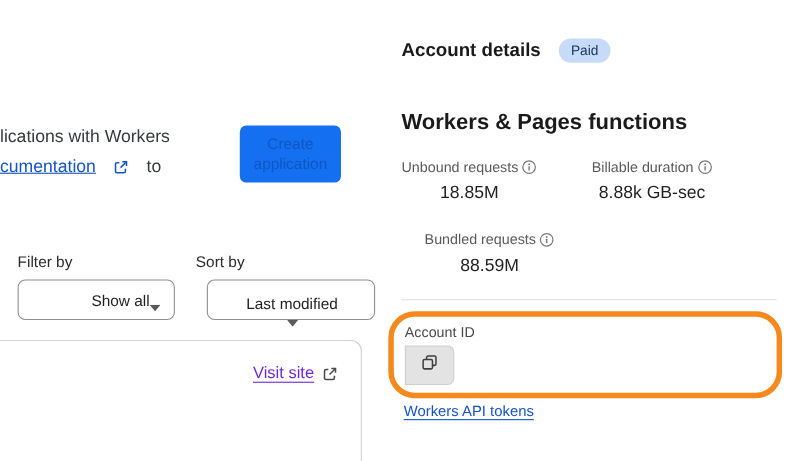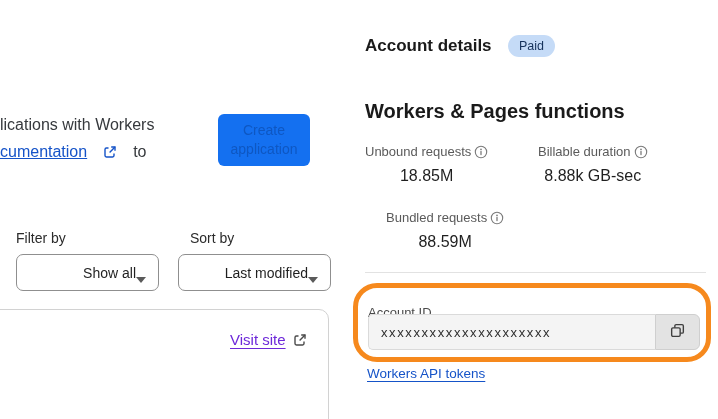--- a/index.html
+++ b/index.html
@@ -19,25 +19,25 @@
   .intro-line2{position:absolute;left:0;top:143px;font-size:16px;color:#36393d;white-space:nowrap;display:flex;align-items:center;gap:16px;}
   .doc-link{color:var(--link-blue);text-decoration:underline;cursor:pointer;}
   .ext-icon{display:inline-block;width:14px;height:14px;}
 
   .create-btn{position:absolute;left:218px;top:114px;width:92px;height:52px;background:var(--btn-blue);
     border:none;border-radius:6px;color:var(--btn-text);font-size:14px;line-height:1.35;
     font-family:"Liberation Sans",sans-serif;text-align:center;cursor:pointer;padding:4px 8px;}
 
   .ctl-label{position:absolute;font-size:14px;color:#2b2b2b;}
   .lbl-filter{left:16px;top:230px;}
-  .lbl-sort{left:178px;top:230px;margin-left:12px;}
+  .lbl-sort{left:178px;top:230px;}
   .dropdown{position:absolute;top:254px;height:37px;border:1px solid #8f8f8f;border-radius:7px;background:#fff;
     display:flex;align-items:center;justify-content:flex-end;padding:0 12px 0 14px;font-size:14px;color:#1f1f1f;cursor:pointer;}
   .dd-filter{left:16px;width:143px;}
-  .dd-sort{left:178px;width:153px;}
+  .dd-sort{left:188px;width:153px;flex-direction:column;}
   .chevron{width:10px;height:6px;flex:0 0 auto;}
 
   .left-card{position:absolute;left:-24px;top:309px;width:353px;height:140px;border:1px solid #d2d2d2;border-radius:10px;background:#fff;}
   .visit-site{position:absolute;left:230px;top:331px;display:flex;align-items:center;gap:7px;cursor:pointer;}
   .visit-site span{font-size:15px;color:#6d28d9;text-decoration:underline;text-underline-offset:3px;}
 
   
   .acct-title{position:absolute;left:365px;top:36px;font-size:17px;font-weight:700;color:#1a1a1a;}
   .paid-badge{position:absolute;left:508px;top:35px;background:var(--badge-bg);color:var(--badge-text);
     font-size:12.5px;padding:4px 11px;border-radius:12px;}
@@ -50,21 +50,21 @@
   .m1{left:365px;top:144px;}
   .m2{left:538px;top:144px;}
   .m3{left:365px;top:210px;margin-left:21px;}
   .info-icon{width:14px;height:14px;cursor:pointer;}
 
   .divider{position:absolute;left:365px;top:272px;width:341px;height:1px;background:#e2e2e2;}
 
   .highlight-ring{position:absolute;left:353px;top:283px;width:358px;height:79px;border:5px solid var(--highlight);
     border-radius:24px;pointer-events:none;}
 
-  .acctid-label{position:absolute;left:368px;top:294px;font-size:13px;color:#4a4a4a;margin-top:11px;}
+  .acctid-label{position:absolute;left:368px;top:294px;font-size:13px;color:#4a4a4a;}
   .acctid-group{position:absolute;left:368px;top:314px;width:332px;height:36px;display:flex;}
   .acctid-input{flex:1;height:36px;background:#f4f4f4;border:1px solid #dadada;border-right:none;
     border-radius:5px 0 0 5px;font-family:"Liberation Sans",sans-serif;font-size:13px;color:#2e2e2e;
     letter-spacing:1.6px;padding:0 12px;outline:none;}
   .copy-btn{width:45px;height:36px;background:#e3e3e3;border:1px solid #cfcfcf;border-radius:0 6px 6px 0;
     display:flex;align-items:center;justify-content:center;cursor:pointer;}
 
   .manage-link{position:absolute;left:367px;top:366px;font-size:13.5px;color:var(--link-blue);
     text-decoration:underline;text-underline-offset:3px;cursor:pointer;}
 </style>
@@ -163,21 +163,20 @@
         </svg>
       </span>
     </div>
     <div class="mvalue">88.59M</div>
   </div>
 
   <div class="divider"></div>
 
   <div class="acctid-label">Account ID</div>
   <div class="acctid-group">
-    <input class="acctid-input" type="text" readonly="" value="xxxxxxxxxxxxxxxxxxxxx" style="">
     <div class="copy-btn">
       <span>
         <svg viewBox="0 0 16 16" width="17" height="17">
           <rect x="5.5" y="2.5" width="8" height="8" rx="1.2" fill="none" stroke="#3f3f3f" stroke-width="1.3"></rect>
           <rect x="2.5" y="5.5" width="8" height="8" rx="1.2" fill="#e3e3e3" stroke="#3f3f3f" stroke-width="1.3"></rect>
         </svg>
       </span>
     </div>
   </div>
 

